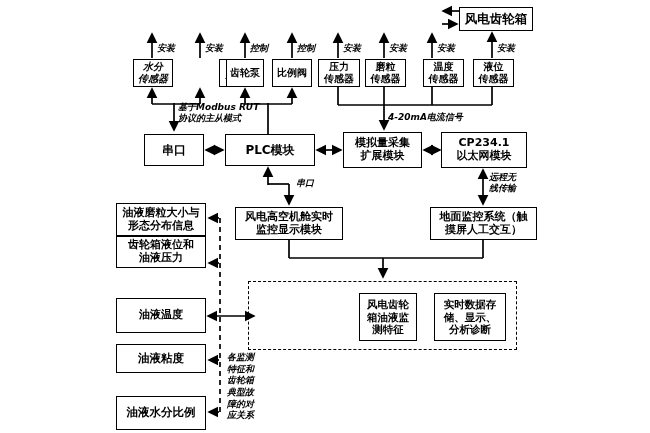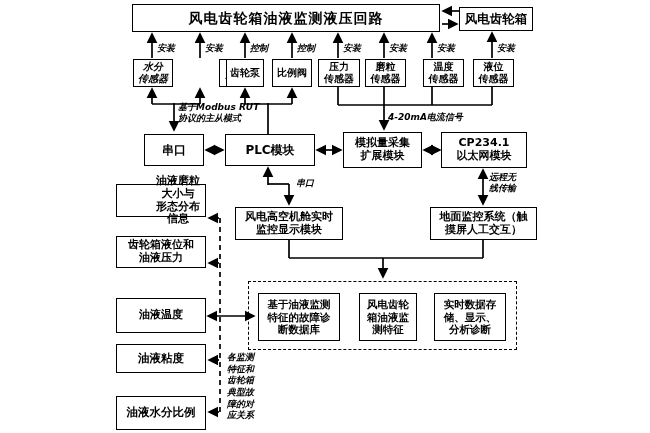--- a/index.html
+++ b/index.html
@@ -56,21 +56,21 @@
   
   .serial-box{left:144px;top:134px;width:60px;height:32px;font-size:12px;}
   .plc-box{left:225px;top:134px;width:90px;height:32px;font-size:12px;}
   .analog-box{left:343px;top:132px;width:79px;height:36px;font-size:11px;}
   .eth-box{left:441px;top:132px;width:86px;height:36px;font-size:11px;}
   
   .nacelle-box{left:235px;top:207px;width:108px;height:33px;font-size:11px;}
   .ground-box{left:430px;top:207px;width:107px;height:33px;font-size:11px;}
   
   .feat{left:116px;width:90px;font-size:11px;}
-  .f0{top:184px;height:33px;padding-left:34px;}
+  .f0{top:203px;height:33px;}
   .f1{top:236px;height:32px;}
   .f2{top:298px;height:35px;font-size:11px;}
   .f3{top:344px;height:29px;font-size:11.5px;}
   .f4{top:396px;height:34px;font-size:11.5px;}
   
   .diag-group{left:248px;top:281px;width:269px;height:69px;}
   .inner{top:293px;height:48px;font-size:10.5px;}
   .db-box{left:258px;width:82px;}
   .of-box{left:359px;width:58px;}
   .st-box{left:434px;width:72px;}
@@ -149,21 +149,20 @@
       <line x1="208" y1="316" x2="254" y2="316" marker-start="url(#ah)" marker-end="url(#ah)"></line>
 
       <line x1="220" y1="218" x2="220" y2="412" stroke-dasharray="5,4"></line>
       <line x1="219" y1="218" x2="209" y2="218" marker-end="url(#ah)"></line>
       <line x1="219" y1="263" x2="209" y2="263" marker-end="url(#ah)"></line>
       <line x1="219" y1="360" x2="209" y2="360" marker-end="url(#ah)"></line>
       <line x1="219" y1="412" x2="209" y2="412" marker-end="url(#ah)"></line>
     </g>
   </svg>
 
-  <div class="box main-box">风电齿轮箱油液监测液压回路</div>
   <div class="box gearbox-box">风电齿轮箱</div>
 
   <div class="box sensor s0">水分
 传感器</div>
   <div class="box sensor s1">粘度
 传感器</div>
   <div class="box sensor s2">齿轮泵</div>
   <div class="box sensor s3">比例阀</div>
   <div class="box sensor s4">压力
 传感器</div>
@@ -210,23 +209,20 @@
 
   <div class="box feat f0">油液磨粒大小与
 形态分布信息</div>
   <div class="box feat f1">齿轮箱液位和
 油液压力</div>
   <div class="box feat f2">油液温度</div>
   <div class="box feat f3">油液粘度</div>
   <div class="box feat f4">油液水分比例</div>
 
   <div class="dashed-group diag-group"></div>
-  <div class="box inner db-box">基于油液监测
-特征的故障诊
-断数据库</div>
   <div class="box inner of-box">风电齿轮
 箱油液监
 测特征</div>
   <div class="box inner st-box">实时数据存
 储、显示、
 分析诊断</div>
 
 </div>
 
 </body></html>

